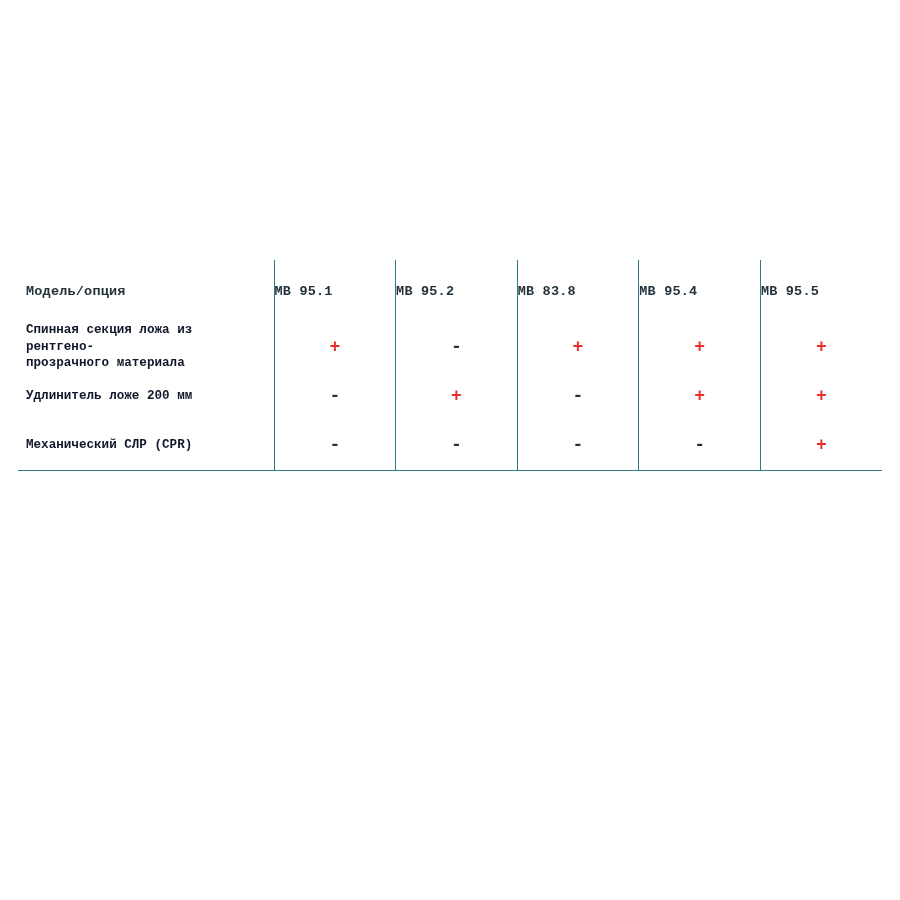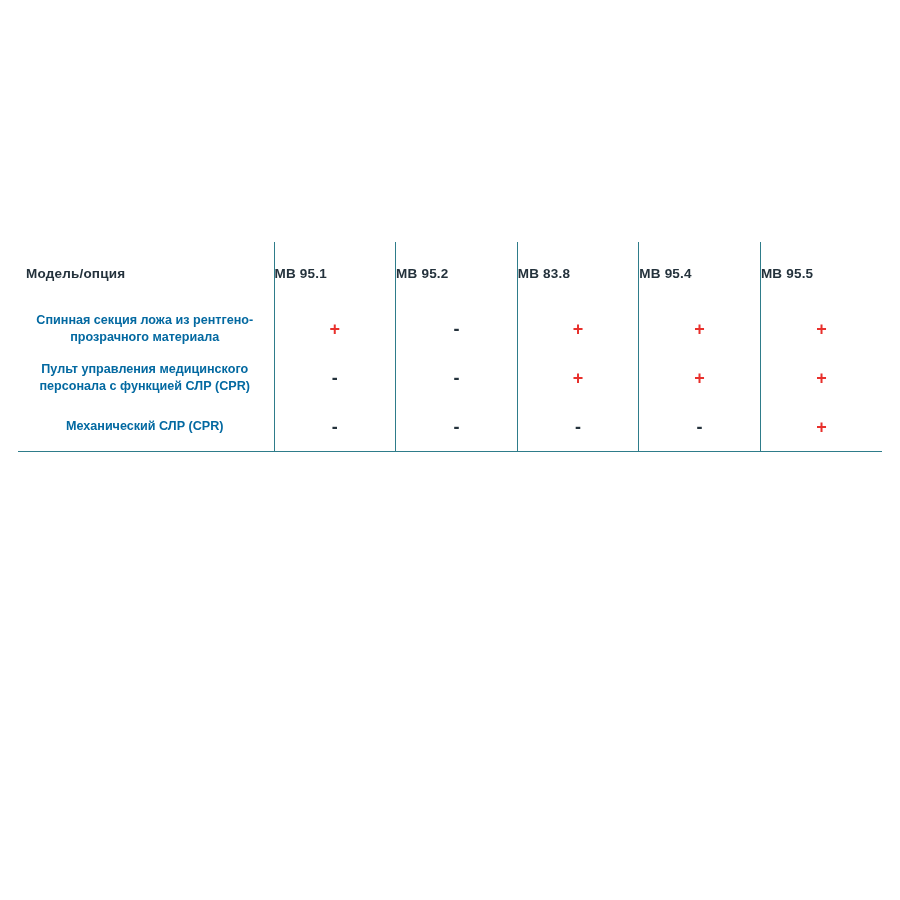--- a/index.html
+++ b/index.html
@@ -15,22 +15,23 @@
   }
   .page {
     position: relative;
     width: 900px;
     height: 900px;
     box-sizing: border-box;
   }
   .table-wrap {
     position: absolute;
     left: 18px;
-    top: 242px;
+    top: 260px;
     width: 864px;
+    font-family: Liberation Mono, monospace;
   }
   table.compare {
     border-collapse: collapse;
     width: 864px;
     table-layout: fixed;
   }
   table.compare col.c0 { width: 256px; }
   table.compare col.c1,
   table.compare col.c2,
   table.compare col.c3,
@@ -67,24 +68,24 @@
   }
 
   tbody tr td {
     height: 49px;
     border-bottom: 1.2px solid #2e7c8a;
   }
   tbody tr:last-child td {
     border-bottom: 1.2px solid #2e7c8a;
   }
   tbody td.opt-label {
-    text-align: center;
+    text-align: left;
     padding-left: 8px;
     padding-right: 10px;
-    color: #0369a1;
+    color: #0f172a;
     font-size: 12.6px;
     line-height: 1.32;
     font-weight: bold;
     border-right: 1.2px solid #2e7c8a;
   }
   tbody td.val {
     text-align: center;
     border-right: 1.2px solid #2e7c8a;
     font-size: 17px;
     font-weight: bold;
@@ -142,33 +143,32 @@
             <span class="label-line">Спинная секция ложа из рентгено-</span>
             <span class="label-line">прозрачного материала</span>
           </td>
           <td class="val"><span class="mark-yes">+</span></td>
           <td class="val"><span class="mark-no">-</span></td>
           <td class="val"><span class="mark-yes">+</span></td>
           <td class="val"><span class="mark-yes">+</span></td>
           <td class="val last"><span class="mark-yes">+</span></td>
         </tr>
 
-
-
         <tr>
           <td class="opt-label">
-            <span class="label-line">Пульт управления медицинского</span>
-            <span class="label-line">персонала с функцией СЛР (CPR)</span>
+            <span class="label-line">Удлинитель ложе 200 мм</span>
           </td>
           <td class="val"><span class="mark-no">-</span></td>
+          <td class="val"><span class="mark-yes">+</span></td>
           <td class="val"><span class="mark-no">-</span></td>
-          <td class="val"><span class="mark-yes">+</span></td>
           <td class="val"><span class="mark-yes">+</span></td>
           <td class="val last"><span class="mark-yes">+</span></td>
         </tr>
+
+
 
 
         <tr>
           <td class="opt-label">
             <span class="label-line">Механический СЛР (CPR)</span>
           </td>
           <td class="val"><span class="mark-no">-</span></td>
           <td class="val"><span class="mark-no">-</span></td>
           <td class="val"><span class="mark-no">-</span></td>
           <td class="val"><span class="mark-no">-</span></td>

